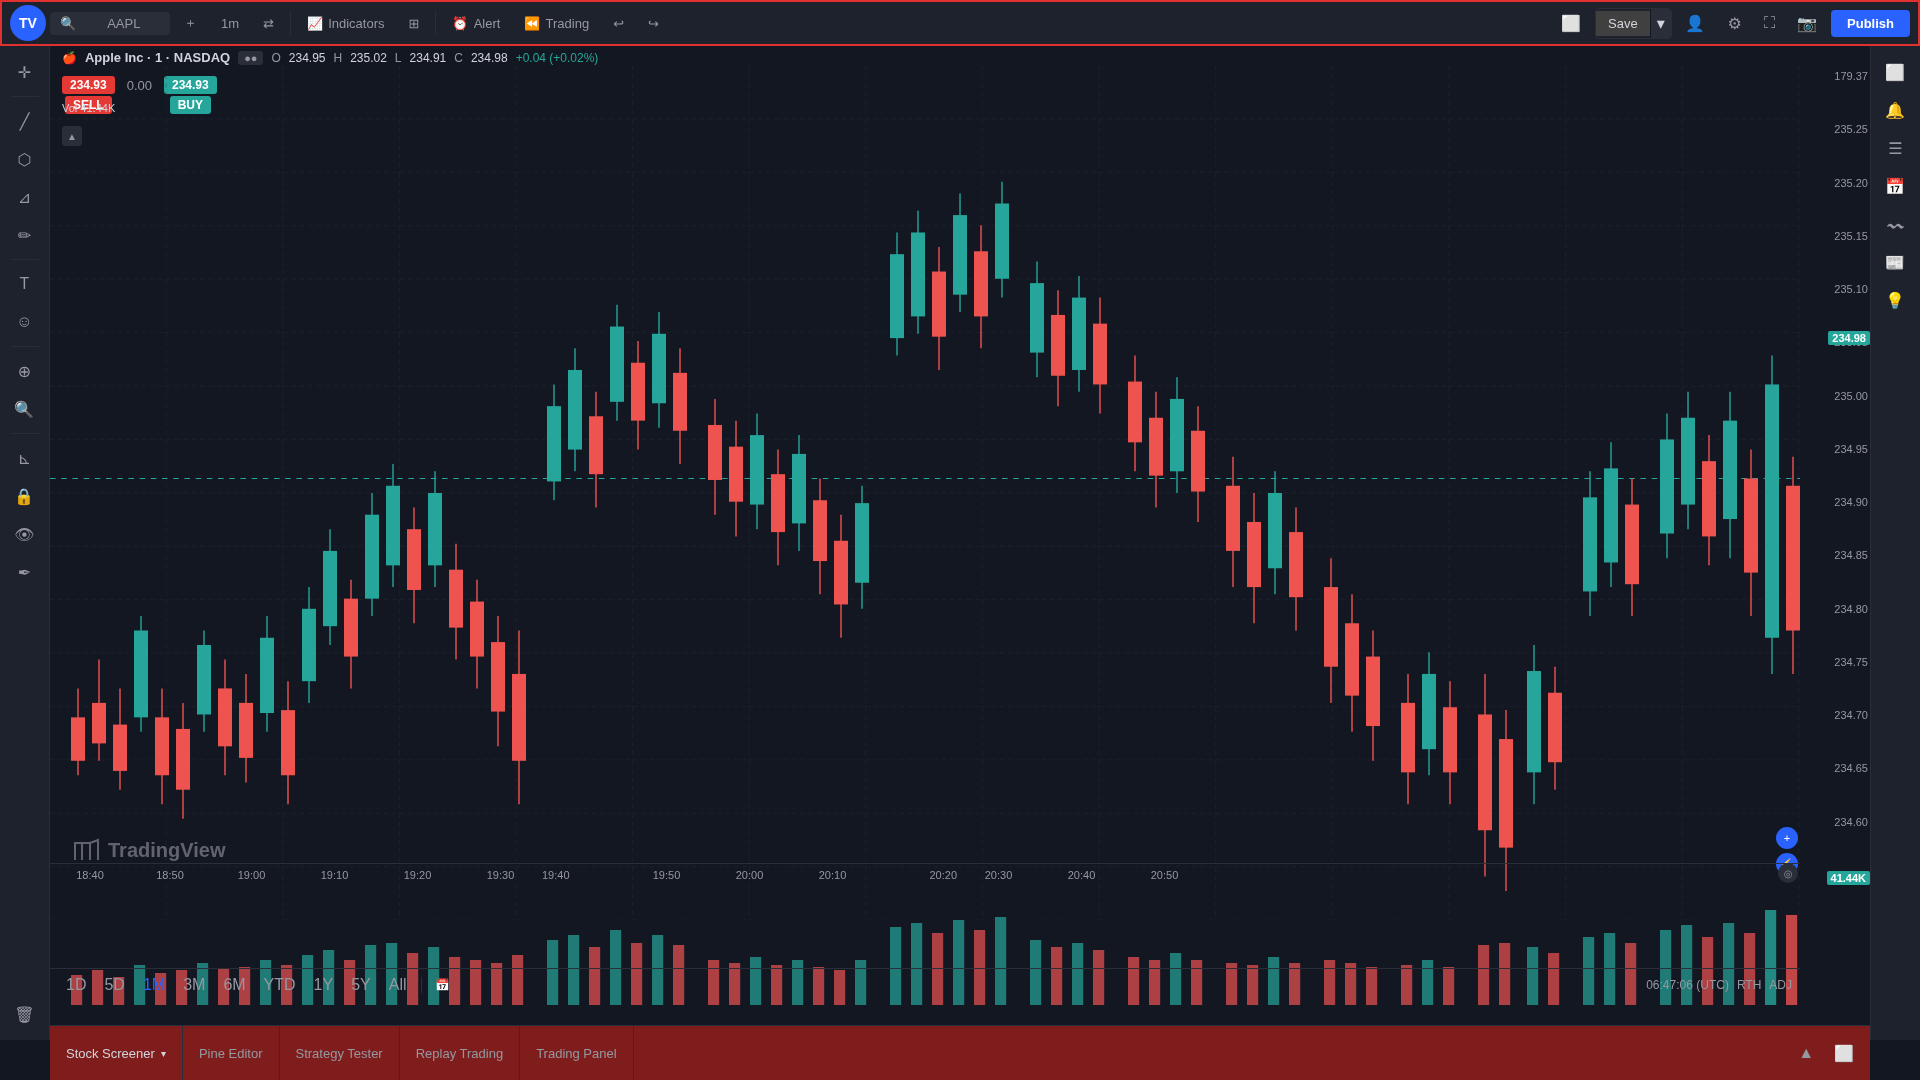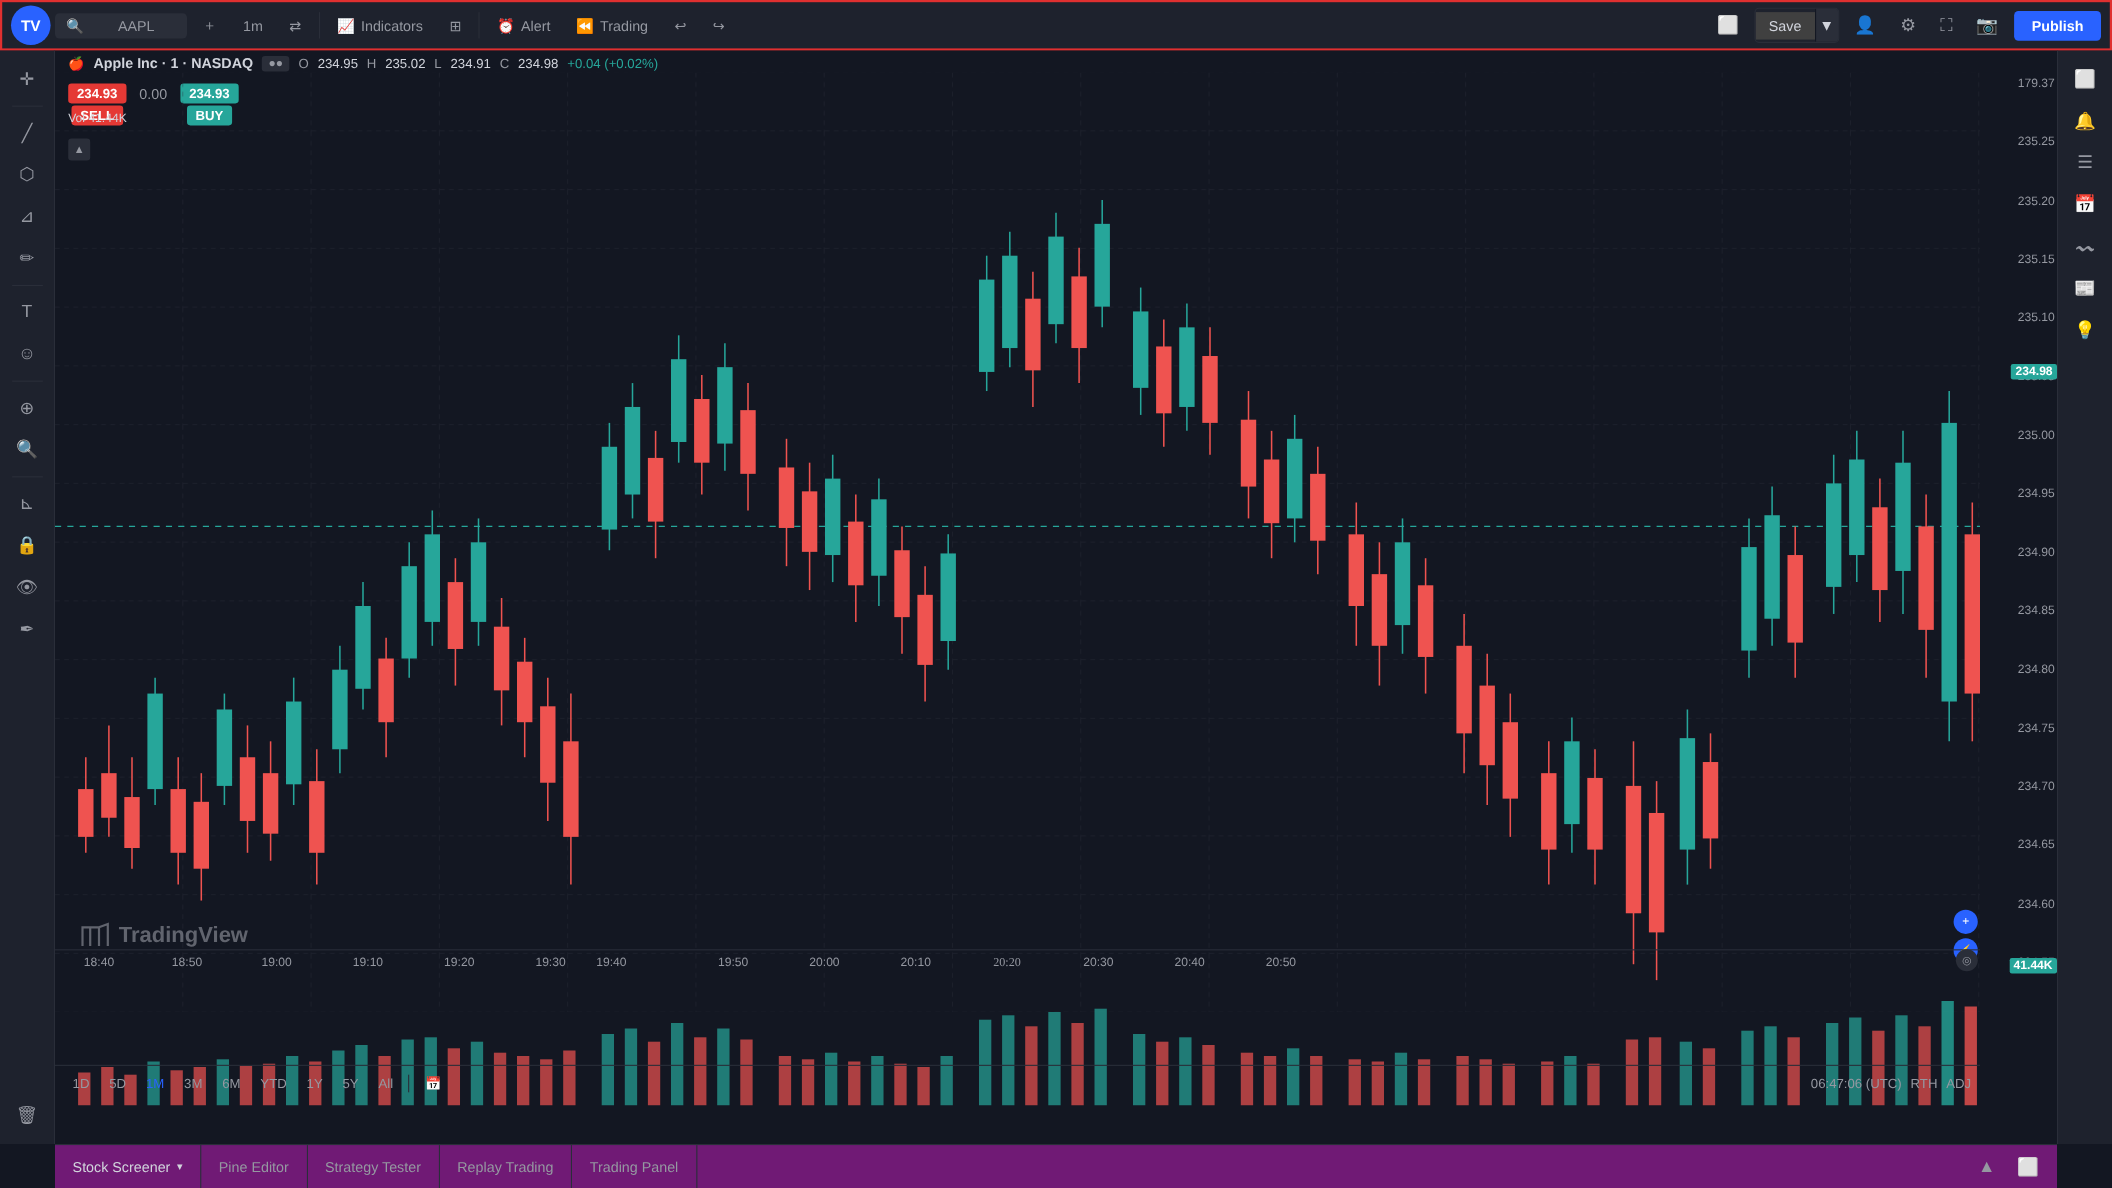--- a/index.html
+++ b/index.html
@@ -93,41 +93,41 @@
     
     .vol-label { position: absolute; top: 56px; left: 12px; font-size: 11px; color: #9598a1; }
     .vol-label span { color: #d1d4dc; }
 
     
     .candle-chart { position: absolute; left: 0; top: 20px; right: 70px; bottom: 120px; }
     .volume-chart { position: absolute; left: 0; right: 70px; bottom: 30px; height: 100px; }
 
     
     .bottom-panel {
-      position: absolute; bottom: 0; left: 50px; right: 50px; height: 40px;
-      background: #701a75; border-top: 1px solid #2a2e39;
+      position: absolute; bottom: 0; left: 50px; right: 50px; height: 55px;
+      background: #7f1d1d; border-top: 1px solid #2a2e39;
       display: flex; align-items: center; gap: 0;
     }
     .bottom-tab {
       display: flex; align-items: center; gap: 6px;
       padding: 0 16px; height: 100%; border-right: 1px solid #2a2e39;
       cursor: pointer; font-size: 13px; color: #9598a1; white-space: nowrap;
     }
     .bottom-tab.active { color: #d1d4dc; }
     .bottom-tab .arrow { font-size: 10px; }
     .bottom-right { margin-left: auto; display: flex; align-items: center; gap: 4px; padding-right: 8px; }
 
     
     .period-bar {
       position: absolute; bottom: 40px; left: 0; right: 70px; height: 32px;
       display: flex; align-items: center; padding: 0 8px; gap: 2px;
       border-top: 1px solid #2a2e39;
     }
     .period-btn {
-      padding: 3px 8px; border-radius: 3px; font-size: 12px; cursor: pointer; color: #9598a1;
+      padding: 3px 8px; border-radius: 3px; font-size: 16px; cursor: pointer; color: #9598a1;
     }
     .period-btn.active { color: #2962ff; }
     .period-sep { width: 1px; height: 16px; background: #2a2e39; margin: 0 4px; }
     .calendar-btn { display: flex; align-items: center; gap: 4px; padding: 3px 8px; color: #9598a1; cursor: pointer; border-radius: 3px; font-size: 12px; }
 
     
     .collapse-btn {
       position: absolute; top: 60px; left: 12px;
       width: 20px; height: 20px; background: #2a2e39; border-radius: 3px;
       display: flex; align-items: center; justify-content: center;
@@ -613,21 +613,21 @@
     <span style="width:80px;text-align:center;">18:40</span>
     <span style="width:80px;text-align:center;">18:50</span>
     <span style="width:83px;text-align:center;">19:00</span>
     <span style="width:83px;text-align:center;">19:10</span>
     <span style="width:83px;text-align:center;">19:20</span>
     <span style="width:83px;text-align:center;">19:30</span>
     <span style="width:83px;text-align:left;">19:40</span>
     <span style="width:83px;text-align:center;">19:50</span>
     <span style="width:83px;text-align:center;">20:00</span>
     <span style="width:83px;text-align:center;">20:10</span>
-    <span style="width:83px;text-align:center;font-family:Liberation Serif, serif;">20:20</span>
+    <span style="width:83px;text-align:right;">20:20</span>
     <span style="width:83px;text-align:center;">20:30</span>
     <span style="width:83px;text-align:center;">20:40</span>
     <span style="width:83px;text-align:center;">20:50</span>
     <span style="flex:1;text-align:right;padding-right:4px;">29</span>
   </div>
 
   <div style="position:absolute;right:72px;bottom:157px;width:20px;height:20px;border-radius:50%;background:#2a2e39;display:flex;align-items:center;justify-content:center;cursor:pointer;color:#9598a1;font-size:10px;">◎</div>
 
   <div class="period-bar">
     <div class="period-btn">1D</div>

